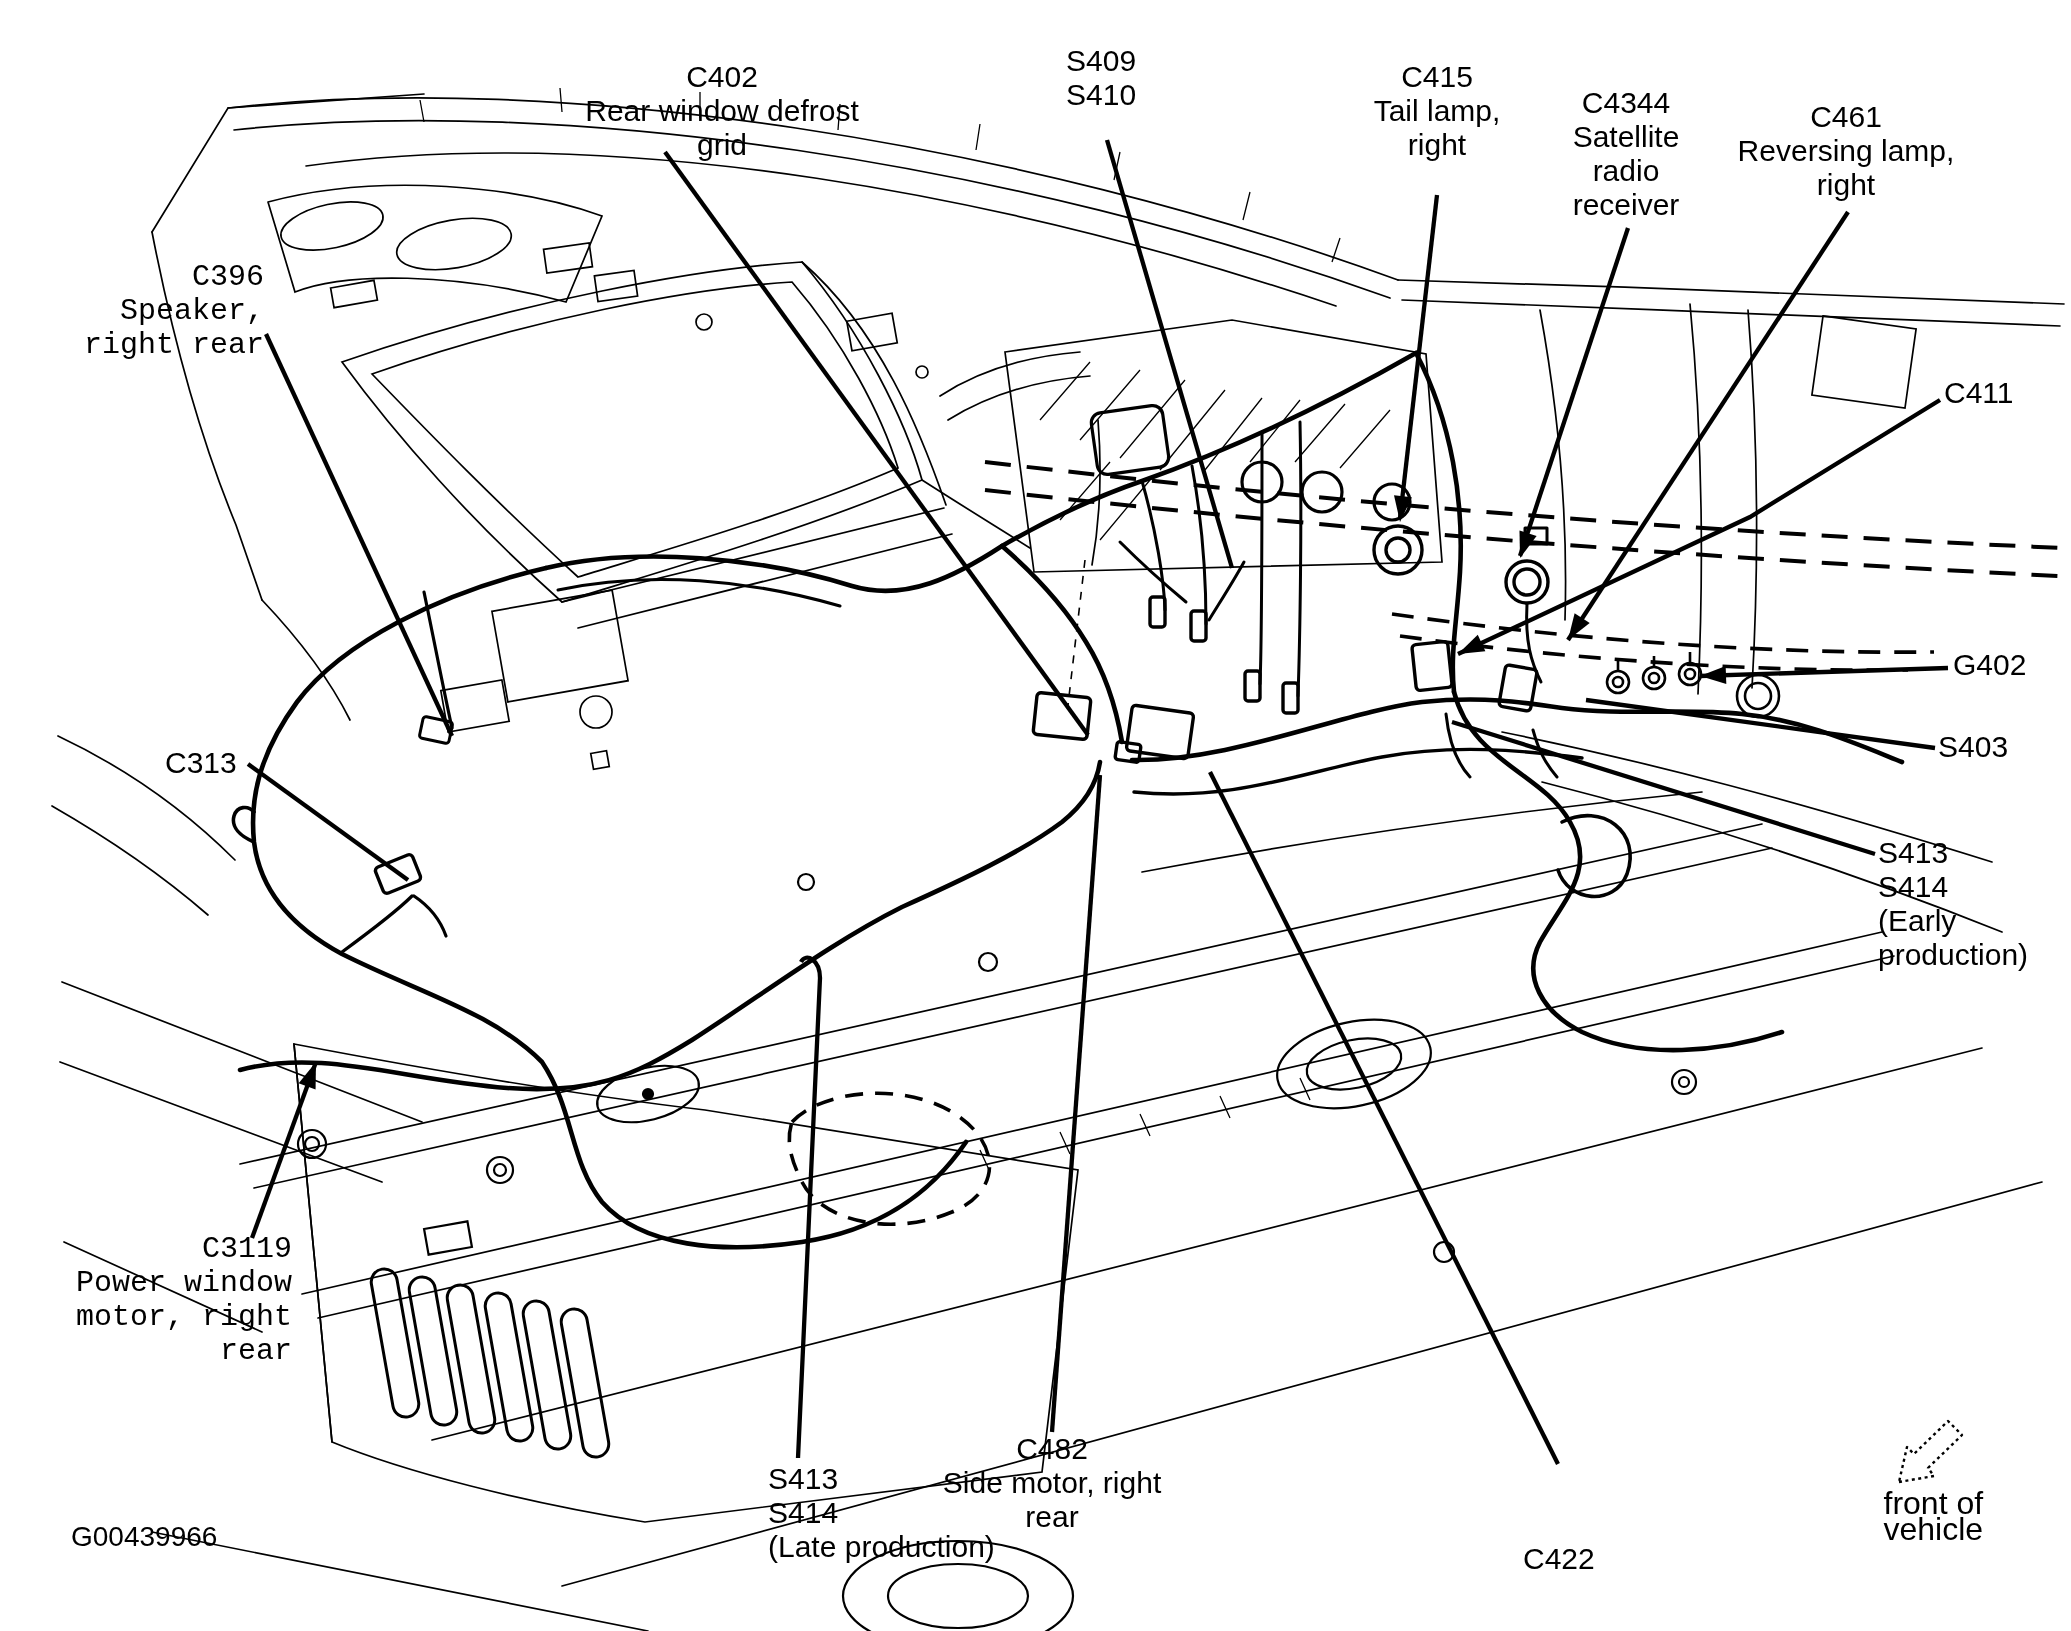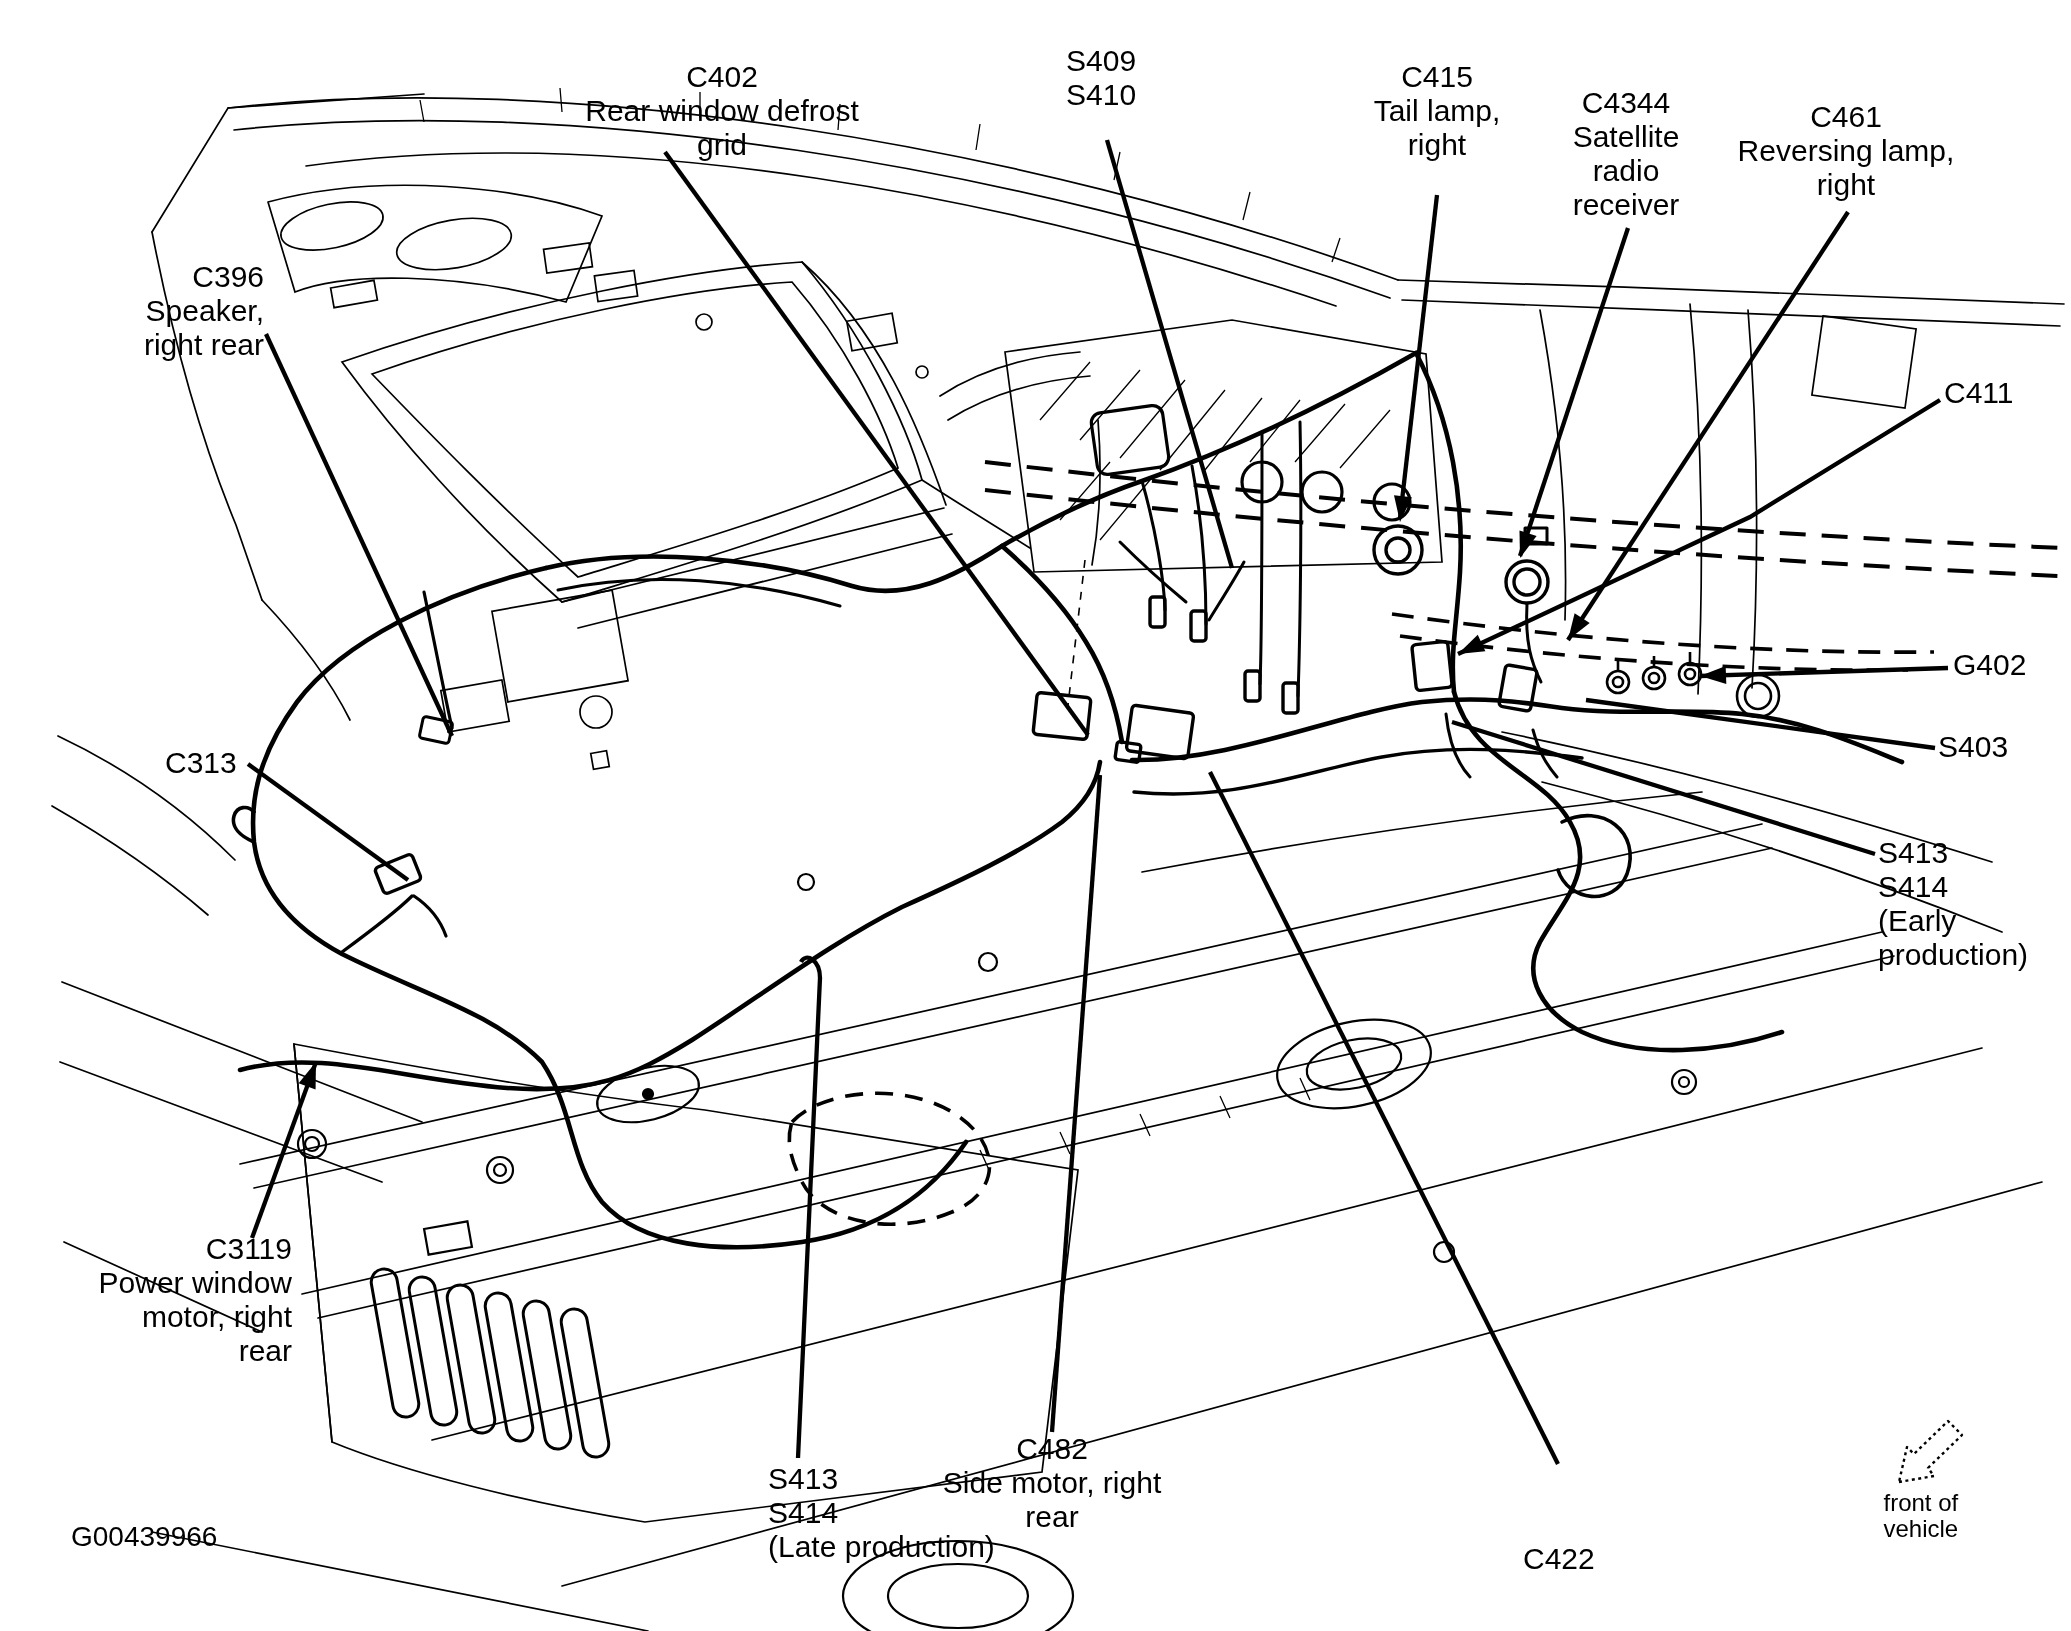--- a/index.html
+++ b/index.html
@@ -2,23 +2,23 @@
 <html><head>
 <meta charset="utf-8">
 <style>
   html,body{margin:0;padding:0;background:#fff;}
   body{position:relative;width:2071px;height:1631px;overflow:hidden;
        font-family:"Liberation Sans", sans-serif;color:#000;}
   #art{position:absolute;left:0;top:0;width:2071px;height:1631px;}
   .callout{position:absolute;font-size:30px;line-height:34px;white-space:nowrap;}
   .cx{transform:translateX(-50%);}
   .ta-c{text-align:center;}
-  .ta-r{text-align:right;}
+  .ta-r{text-align:right;font-family:Liberation Mono, monospace;}
   .gcode{position:absolute;font-size:28px;line-height:30px;margin-left:37px;}
-  .front-label{position:absolute;font-size:24px;line-height:26px;transform:translateX(-50%);}
+  .front-label{position:absolute;font-size:32px;line-height:26px;transform:translateX(-50%);}
   svg *{vector-effect:non-scaling-stroke;}
 </style>
 </head>
 <body>
 
 <svg id="art" viewBox="0 0 2071 1631" xmlns="http://www.w3.org/2000/svg">
 
   <g stroke="#000" fill="none" stroke-width="1.7" stroke-linecap="round">
     <path d="M 152,232 L 228,108 L 424,94"></path>
     <path d="M 228,108 C 560,70 1020,142 1398,280"></path>

